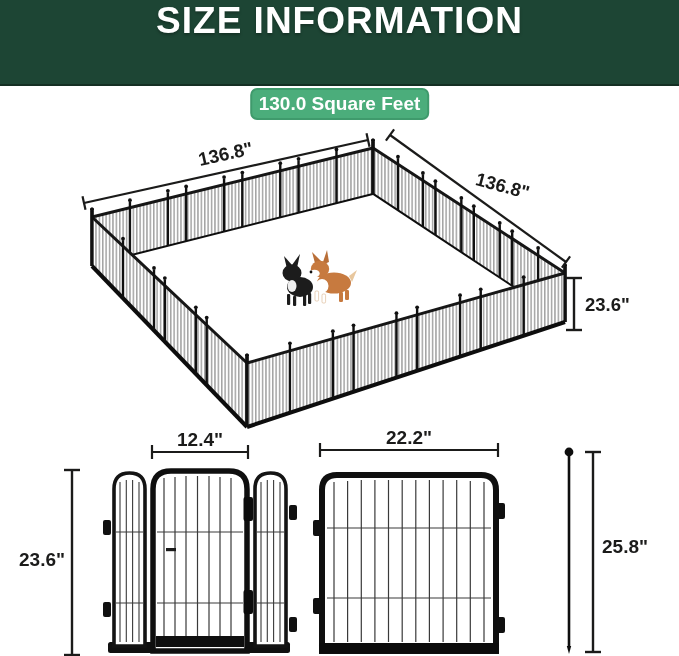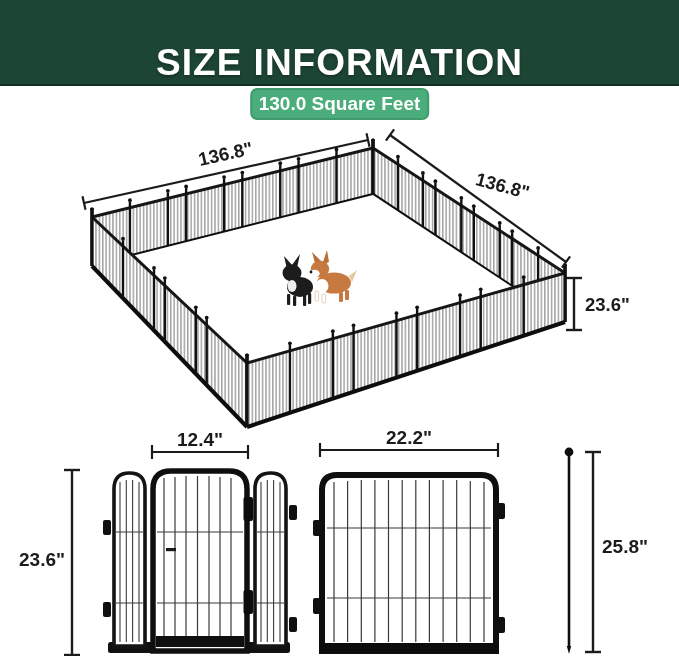--- a/index.html
+++ b/index.html
@@ -3,21 +3,21 @@
 <meta charset="utf-8">
 <style>
   html,body{margin:0;padding:0;background:#fff;}
   .page{
     position:relative;width:679px;height:656px;background:#ffffff;
     font-family:"Liberation Sans", sans-serif;overflow:hidden;
   }
   .header{
     position:absolute;top:0;left:0;width:100%;height:84px;
     background:#1d4534;border-bottom:2px solid #142f23;
-    display:flex;align-items:flex-end;justify-content:center;
+    display:flex;align-items:flex-start;justify-content:center;
   }
   .header h1{
     margin:0;color:#ffffff;font-size:37px;font-weight:bold;letter-spacing:1px;
     text-shadow:0 2px 3px rgba(0,0,0,.28);
   }
   .badge{
     position:absolute;top:88px;left:50%;transform:translateX(-50%);
     background:#4bad7b;border:2px solid #3f9a6c;border-radius:7px;
     color:#fff;font-size:19px;font-weight:bold;padding:2px 7px;line-height:24px;
     white-space:nowrap;

